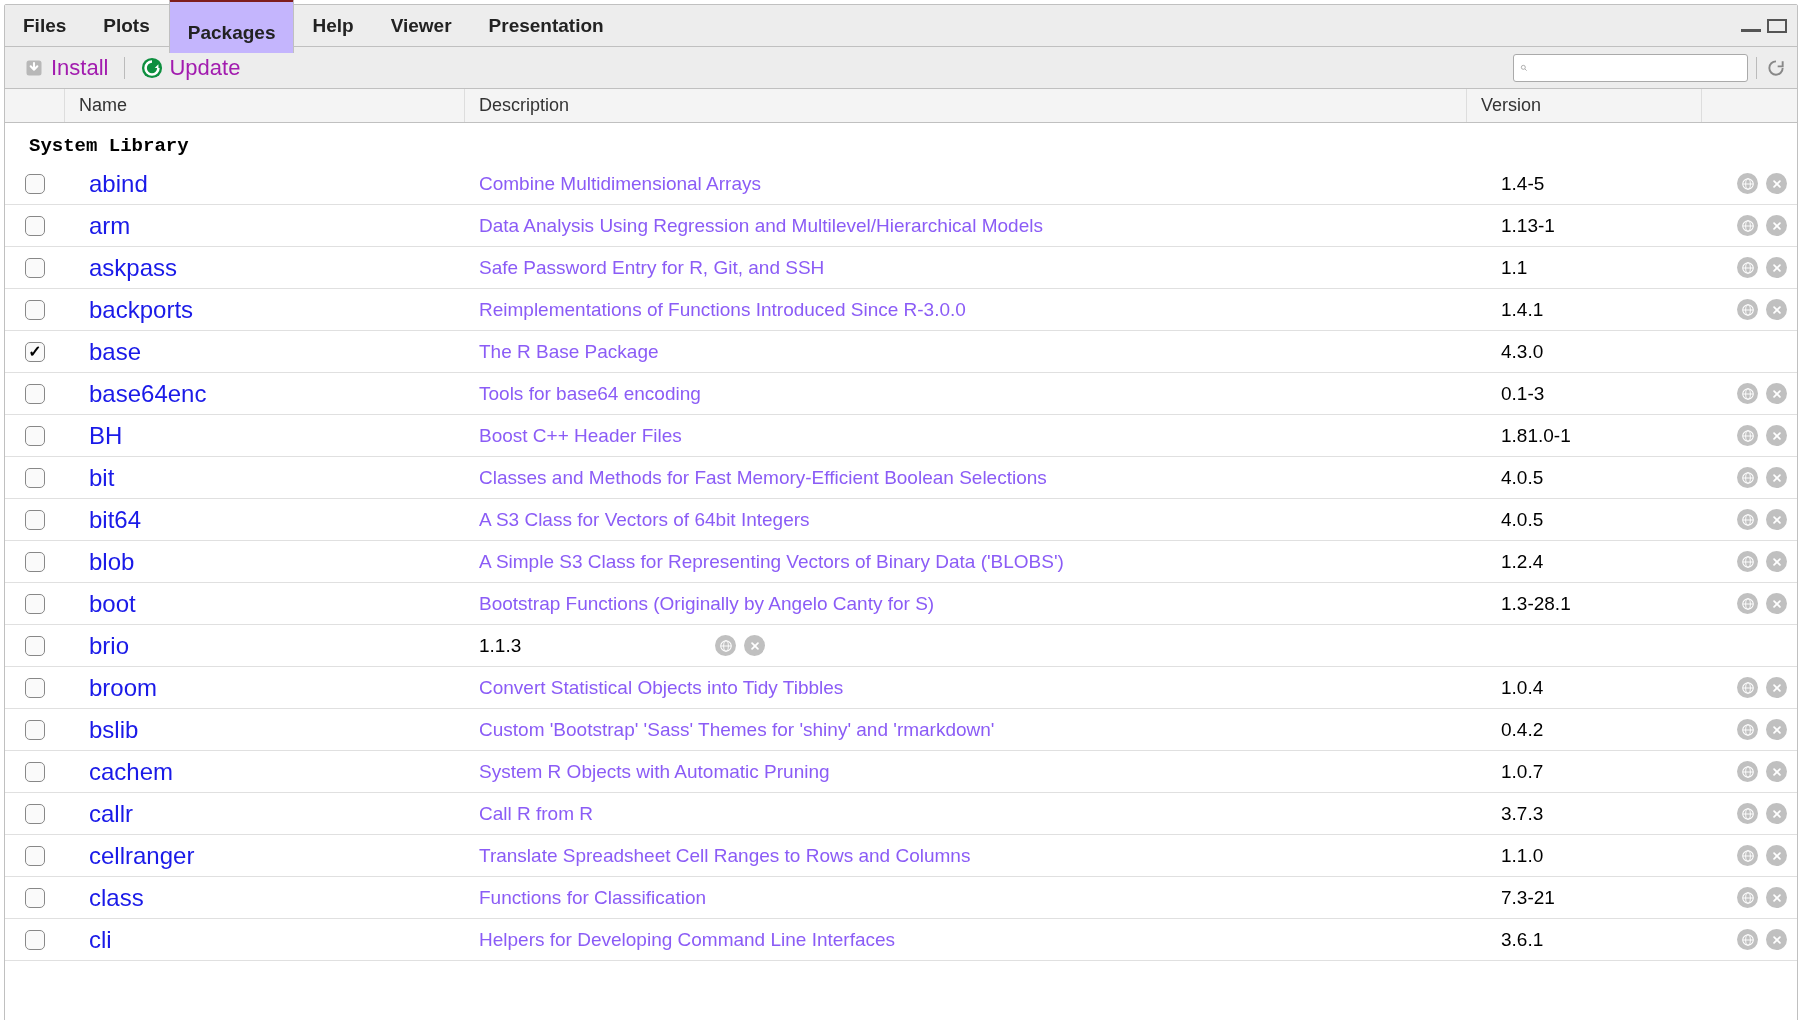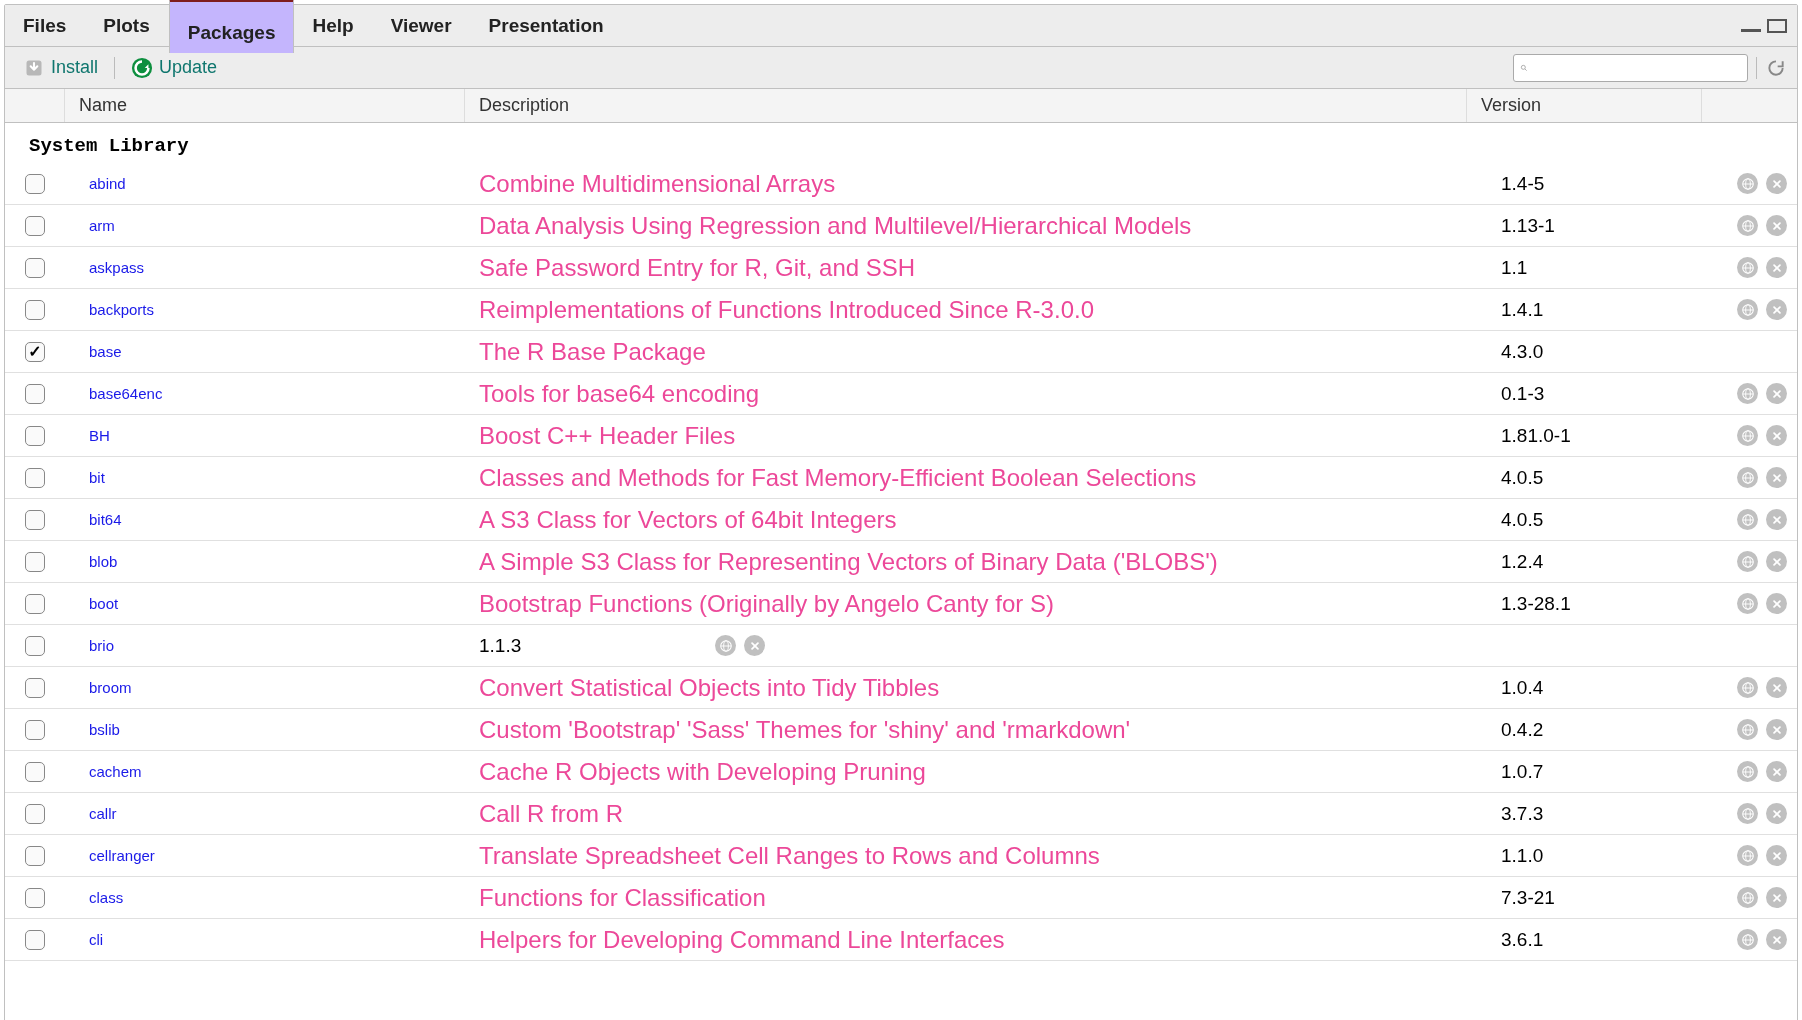--- a/index.html
+++ b/index.html
@@ -72,22 +72,22 @@
   height: 42px;
   padding: 0 10px;
   gap: 8px;
 }
 .btn {
   display: flex;
   align-items: center;
   gap: 6px;
   padding: 3px 8px;
   cursor: pointer;
-  font-size: 18px;
-  color: #0f766e;
+  font-size: 22px;
+  color: #a21caf;
   border-radius: 3px;
 }
 .icon-box {
   width: 22px; height: 22px;
   display: inline-flex;
   align-items: center; justify-content: center;
 }
 .divider {
   width: 1px; height: 22px; background: #bbb;
 }
@@ -156,23 +156,23 @@
 .pkg-row .cb-box.checked::after {
   content: "✓";
   font-size: 16px;
   font-weight: bold;
   color: #000;
 }
 .pkg-row .nm { width: 400px; padding-left: 24px; }
 .pkg-row .nm a {
   color: #1a1ae8;
   text-decoration: none;
-  font-size: 15px;
-}
-.pkg-row .ds { flex: 1; padding-left: 14px; font-size: 24px; color:#ec4899;}
+  font-size: 24px;
+}
+.pkg-row .ds { flex: 1; padding-left: 14px; font-size: 19px; color:#8b5cf6;}
 .pkg-row .vr { width: 235px; padding-left: 14px; font-size: 19px; }
 .pkg-row .ac { width: 75px; display:flex; gap:8px; justify-content:flex-end; padding-right:10px;}
 .round-icon {
   width: 21px; height: 21px;
   border-radius: 50%;
   background: #c0c0c0;
   display: inline-flex;
   align-items:center; justify-content:center;
   cursor: pointer;
   color:#fff;
@@ -557,21 +557,21 @@
               <line x1="17" y1="7" x2="7" y2="17" stroke="#fff" stroke-width="3" stroke-linecap="round"></line>
             </svg>
           </span>
         </div>
       </div>
       <div class="pkg-row">
         <div class="cb">
           <div class="cb-box"></div>
         </div>
         <div class="nm"><a href="#">cachem</a></div>
-        <div class="ds">Cache R Objects with Developing Pruning</div>
+        <div class="ds">System R Objects with Automatic Pruning</div>
         <div class="vr">1.0.7</div>
         <div class="ac">
           <span class="round-icon globe-icon">
             <svg viewBox="0 0 24 24">
               <circle cx="12" cy="12" r="9" fill="none" stroke="#fff" stroke-width="1.8"></circle>
               <ellipse cx="12" cy="12" rx="4" ry="9" fill="none" stroke="#fff" stroke-width="1.6"></ellipse>
               <line x1="3" y1="12" x2="21" y2="12" stroke="#fff" stroke-width="1.6"></line>
             </svg>
           </span>
           <span class="round-icon close-icon">

